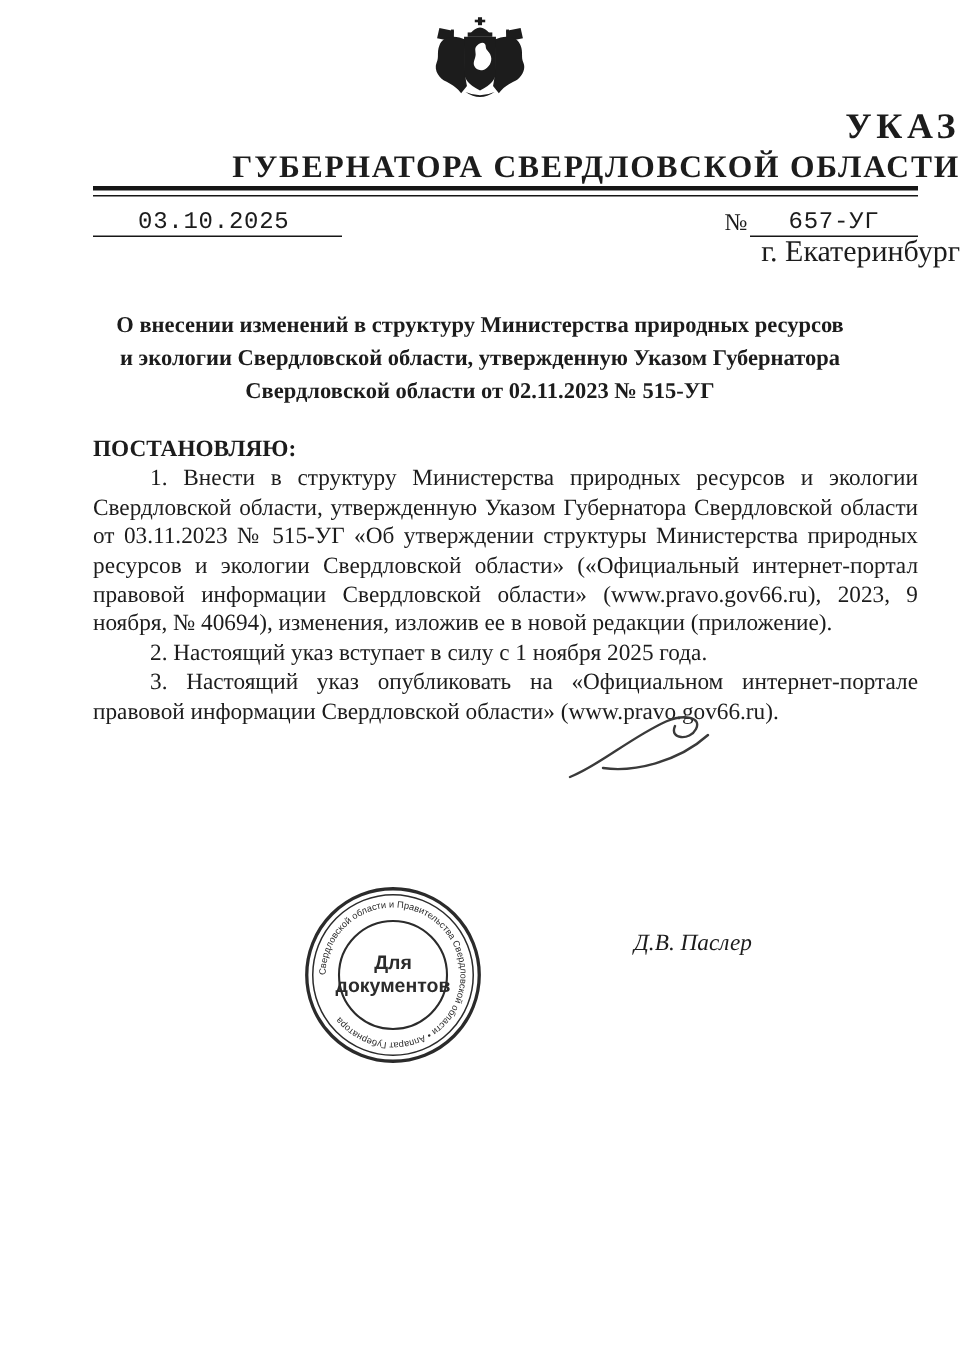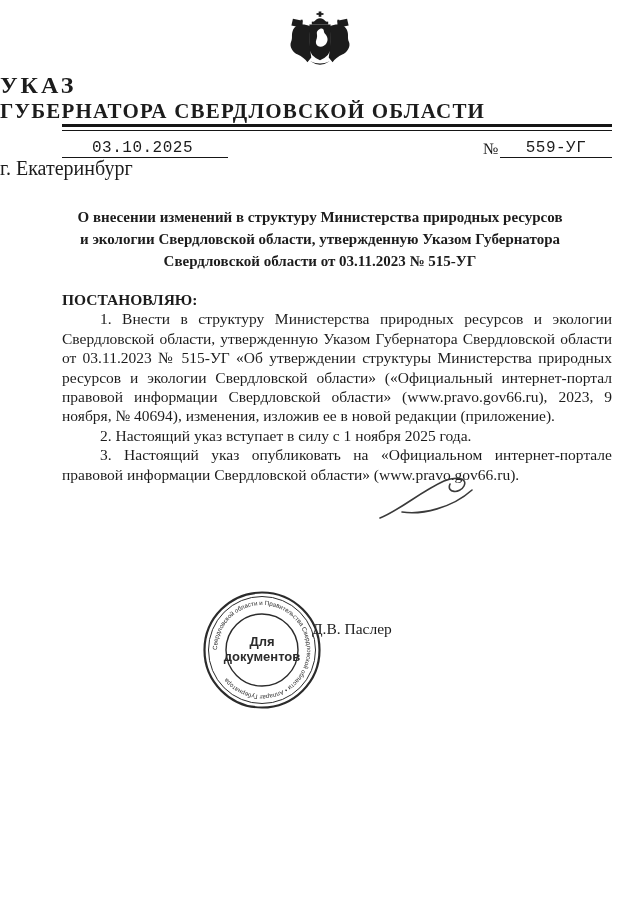--- a/index.html
+++ b/index.html
@@ -6,21 +6,21 @@
   .page{
     position:relative;
     width:640px;height:905px;
     margin:0 auto;
     background:#ffffff;
     color:#1c1c1c;
     font-family:"Liberation Serif", serif;
     overflow:hidden;
   }
   .abs{position:absolute;}
-  .center{left:0;width:640px;text-align:left;}
+  .center{left:0;width:640px;text-align:right;}
   .arms{top:11px;left:281px;}
   .doc-type{top:72px;font-weight:bold;font-size:24px;letter-spacing:3px;}
   .issuer{top:99px;font-weight:bold;font-size:21px;letter-spacing:1.2px;}
   .rule-thick{top:124px;left:62px;width:550px;border-top:3px solid #161616;}
   .rule-thin{top:129.5px;left:62px;width:550px;border-top:1.5px solid #161616;}
   .date-underline{top:139px;left:62px;width:166px;height:18px;border-bottom:1.5px solid #161616;}
   .date-text{top:139px;left:92px;font-family:"Liberation Mono", monospace;font-size:16px;letter-spacing:.5px;}
   .num-sign{top:140px;left:483px;font-size:16px;}
   .num-underline{top:139px;left:500px;width:112px;height:18px;border-bottom:1.5px solid #161616;text-align:center;
     font-family:"Liberation Mono", monospace;font-size:16px;letter-spacing:.5px;}
@@ -30,21 +30,21 @@
     text-align:center;font-weight:bold;font-size:15px;line-height:22px;
     white-space:pre-line;
   }
   .body{
     top:290px;left:62px;width:550px;
     font-size:15.5px;line-height:19.4px;text-align:justify;
   }
   .body p{margin:0;text-indent:38px;}
   .body p.resolve{text-indent:0;font-weight:bold;}
   .sig-position{top:599px;left:80px;font-size:15.5px;line-height:21px;white-space:pre-line;}
-  .sig-name{top:620px;left:312px;width:300px;text-align:left;font-size:15.5px;}
+  .sig-name{top:620px;left:312px;width:300px;text-align:center;font-size:15.5px;font-style:italic;}
   .stamp{top:588px;left:200px;}
   .stamp text{fill:#2b2b2b;}
   .pen{top:468px;left:372px;}
 </style>
 </head>
 <body>
 
 <div class="page">
 
   <div class="abs arms">
@@ -68,26 +68,26 @@
   </div>
 
   <div class="abs center doc-type">УКАЗ</div>
   <div class="abs center issuer">ГУБЕРНАТОРА СВЕРДЛОВСКОЙ ОБЛАСТИ</div>
   <div class="abs rule-thick"></div>
   <div class="abs rule-thin"></div>
 
   <div class="abs date-underline"></div>
   <div class="abs date-text">03.10.2025</div>
   <div class="abs num-sign">№</div>
-  <div class="abs num-underline">559-УГ</div>
+  <div class="abs num-underline">657-УГ</div>
   <div class="abs center city">г. Екатеринбург</div>
 
   <div class="abs title">О внесении изменений в структуру Министерства природных ресурсов
 и экологии Свердловской области, утвержденную Указом Губернатора
-Свердловской области от 03.11.2023 № 515-УГ</div>
+Свердловской области от 02.11.2023 № 515-УГ</div>
 
   <div class="abs body">
     <p class="resolve">ПОСТАНОВЛЯЮ:</p>
     <p>1. Внести в структуру Министерства природных ресурсов и экологии Свердловской области, утвержденную Указом Губернатора Свердловской области от 03.11.2023 № 515-УГ «Об утверждении структуры Министерства природных ресурсов и экологии Свердловской области» («Официальный интернет-портал правовой информации Свердловской области» (www.pravo.gov66.ru), 2023, 9 ноября, № 40694), изменения, изложив ее в новой редакции (приложение).</p>
     <p>2. Настоящий указ вступает в силу с 1 ноября 2025 года.</p>
     <p>3. Настоящий указ опубликовать на «Официальном интернет-портале правовой информации Свердловской области» (www.pravo.gov66.ru).</p>
   </div>
 
   <div class="abs pen">
     <svg width="130" height="55" viewBox="0 0 130 55" aria-hidden="true">

